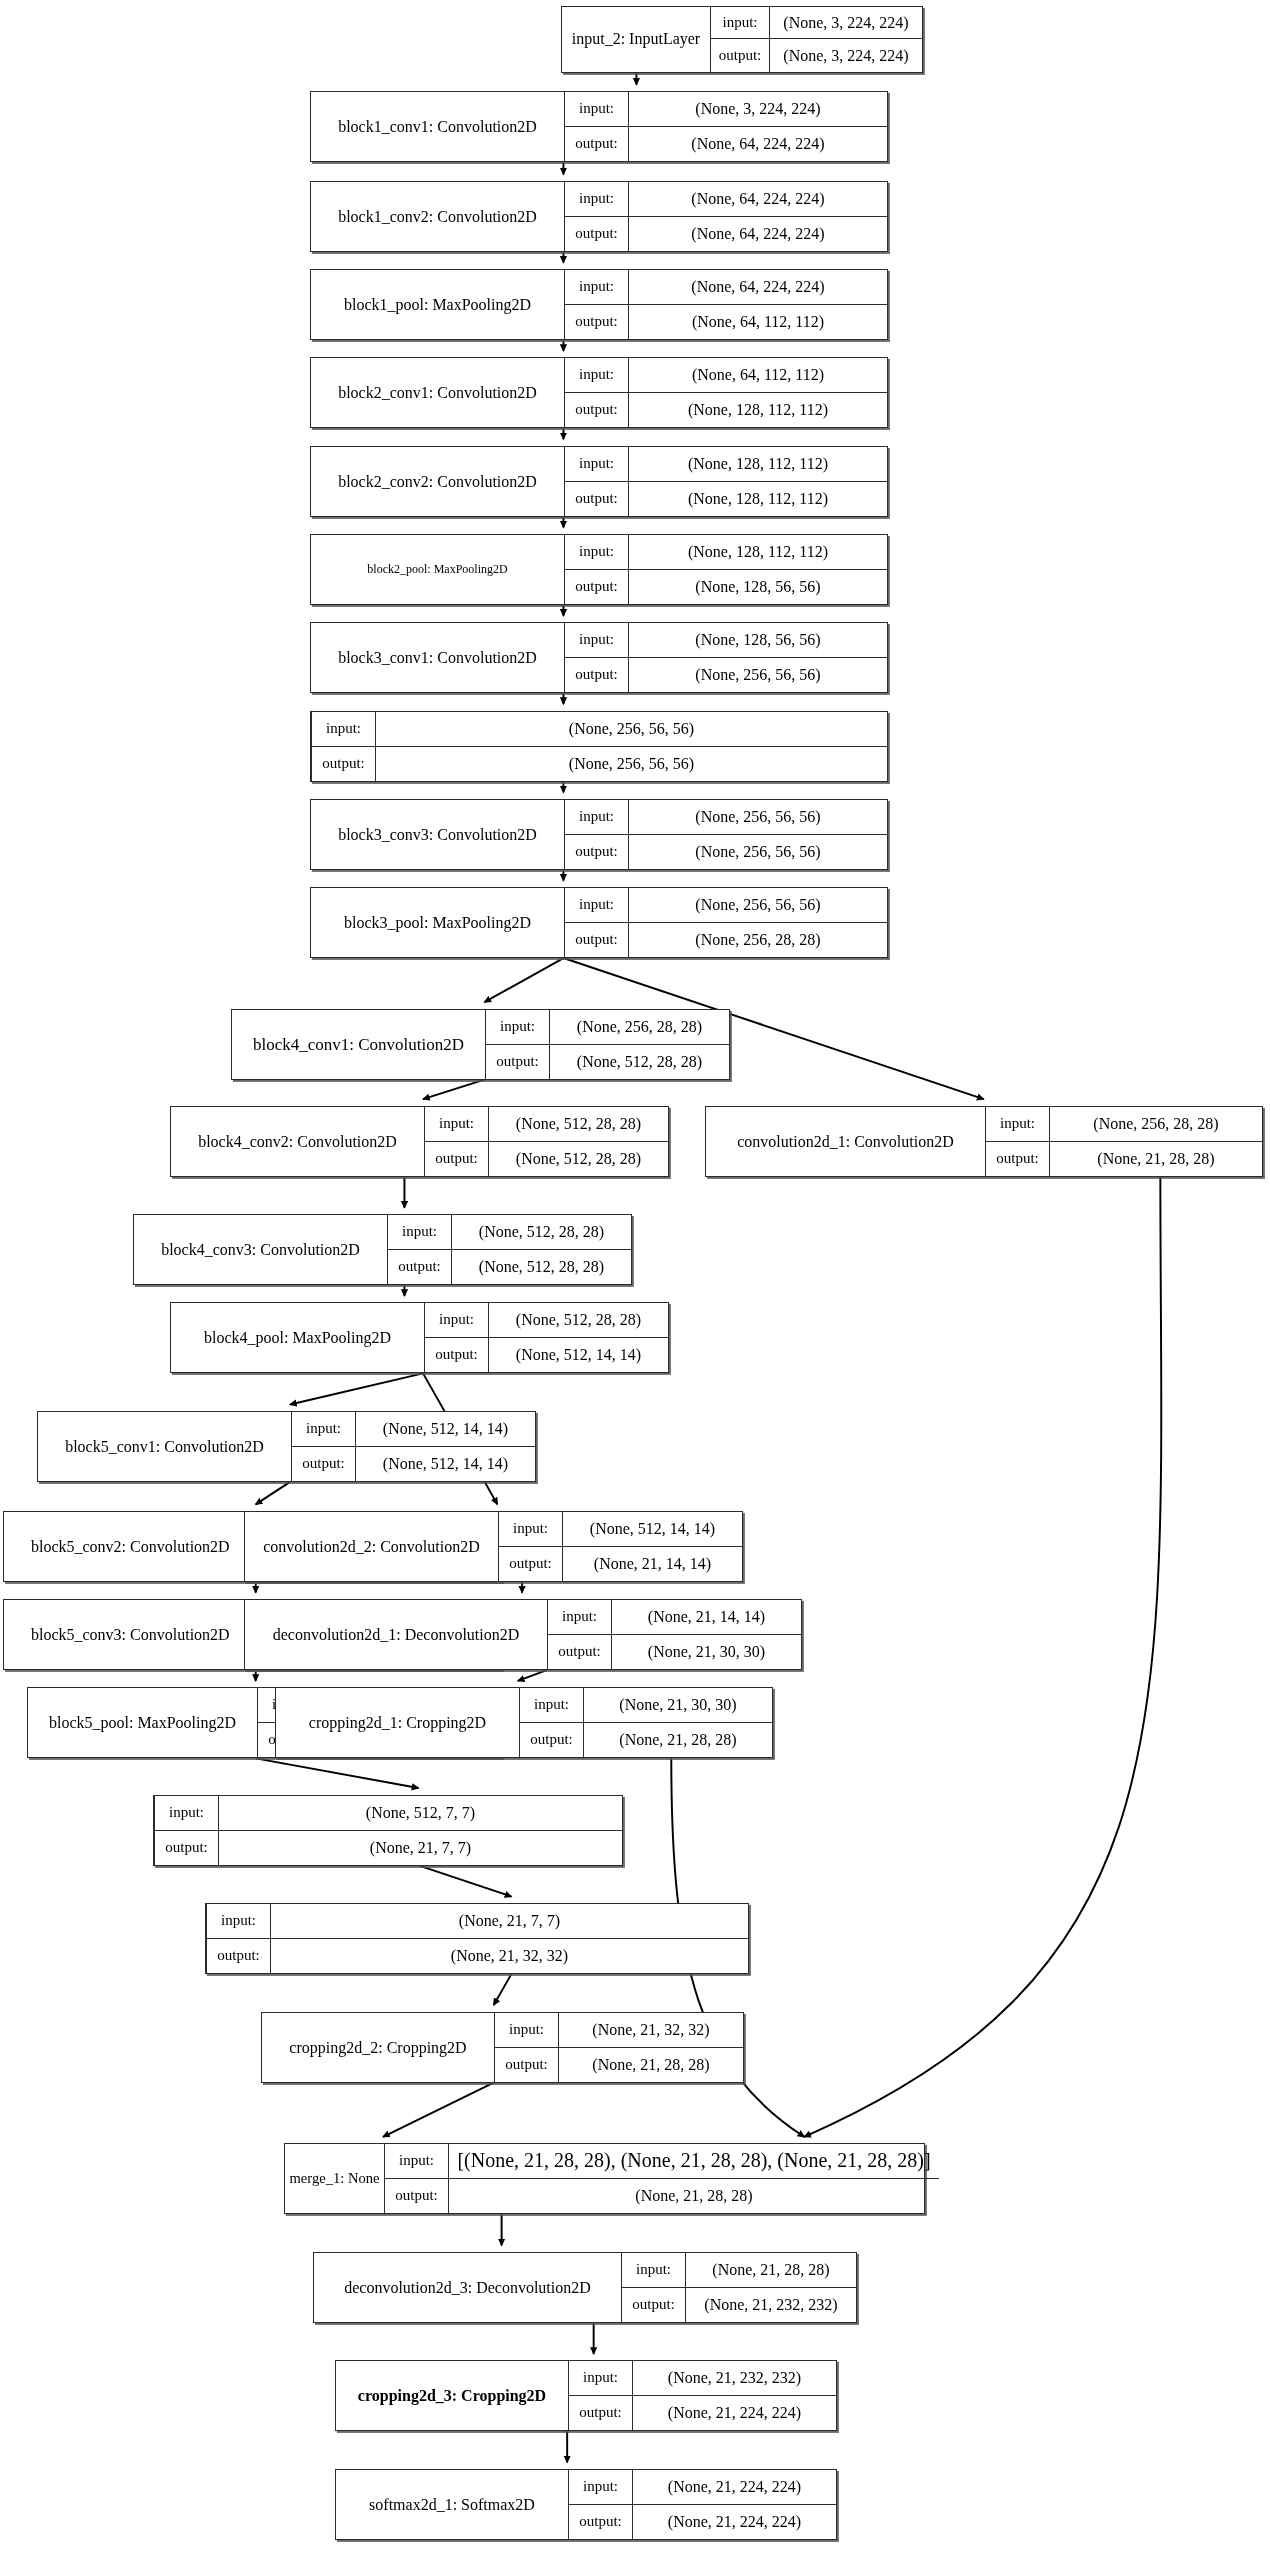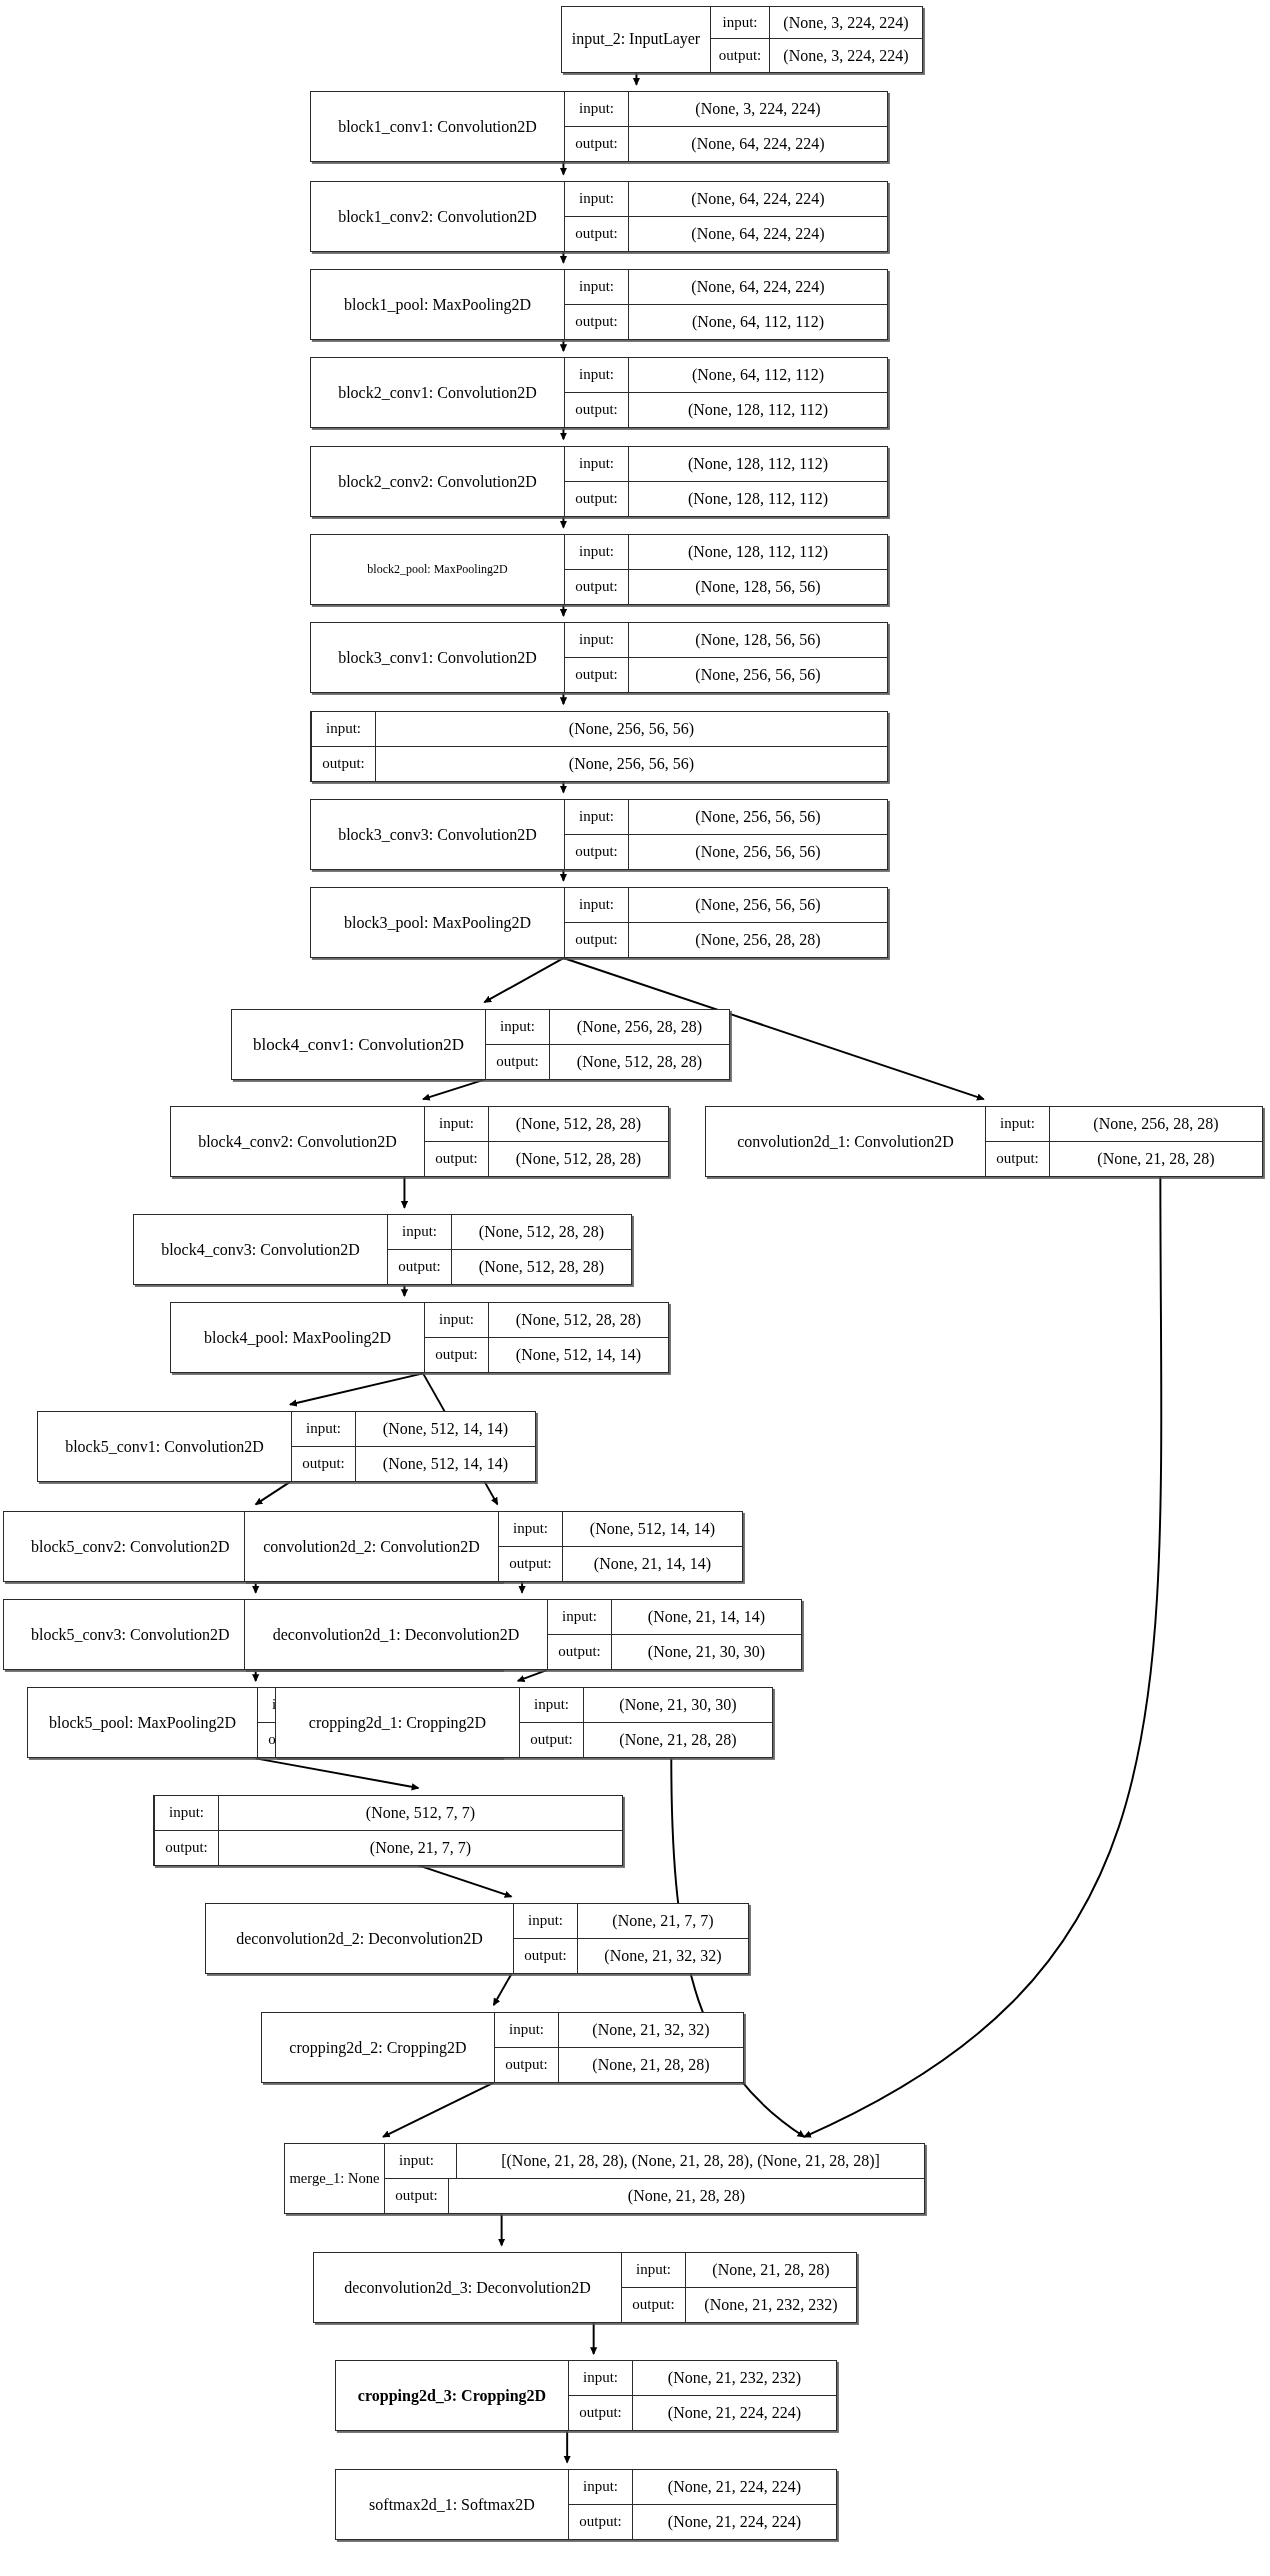--- a/index.html
+++ b/index.html
@@ -368,21 +368,20 @@
             <div class="iolab" style="width: 63px; font-size: 15px;">input:</div>
             <div class="ioval" style="font-size: 16px;">(None, 512, 7, 7)</div>
           </div>
           <div class="iorow bottom">
             <div class="iolab" style="width: 63px; font-size: 15px;">output:</div>
             <div class="ioval" style="font-size: 16px;">(None, 21, 7, 7)</div>
           </div>
         </div>
       </div>
       <div class="node" style="left: 205px; top: 1903px; width: 544px; height: 71px;">
-        <div class="name" style="width: 307px; font-size: 16px;">deconvolution2d_2: Deconvolution2D</div>
         <div class="io" style="flex: 1 1 auto;">
           <div class="iorow top">
             <div class="iolab" style="width: 63px; font-size: 15px;">input:</div>
             <div class="ioval" style="font-size: 16px;">(None, 21, 7, 7)</div>
           </div>
           <div class="iorow bottom">
             <div class="iolab" style="width: 63px; font-size: 15px;">output:</div>
             <div class="ioval" style="font-size: 16px;">(None, 21, 32, 32)</div>
           </div>
         </div>
@@ -398,21 +397,21 @@
             <div class="iolab" style="width: 63px; font-size: 15px;">output:</div>
             <div class="ioval" style="font-size: 16px;">(None, 21, 28, 28)</div>
           </div>
         </div>
       </div>
       <div class="node" style="left: 284px; top: 2143px; width: 641px; height: 71px;">
         <div class="name" style="width: 99px; font-size: 14.6px;">merge_1: None</div>
         <div class="io" style="flex: 1 1 auto;">
           <div class="iorow top">
             <div class="iolab" style="width: 63px; font-size: 15px;">input:</div>
-            <div class="ioval" style="font-size: 16px; margin-left: 8px;">[(None, 21, 28, 28), (None, 21, 28, 28), (None, 21, 28, 28)]</div>
+            <div class="ioval" style="font-size: 20px;">[(None, 21, 28, 28), (None, 21, 28, 28), (None, 21, 28, 28)]</div>
           </div>
           <div class="iorow bottom">
             <div class="iolab" style="width: 63px; font-size: 15px;">output:</div>
             <div class="ioval" style="font-size: 16px;">(None, 21, 28, 28)</div>
           </div>
         </div>
       </div>
       <div class="node" style="left: 313px; top: 2252px; width: 544px; height: 71px;">
         <div class="name" style="width: 307px; font-size: 16px;">deconvolution2d_3: Deconvolution2D</div>
         <div class="io" style="flex: 1 1 auto;">

